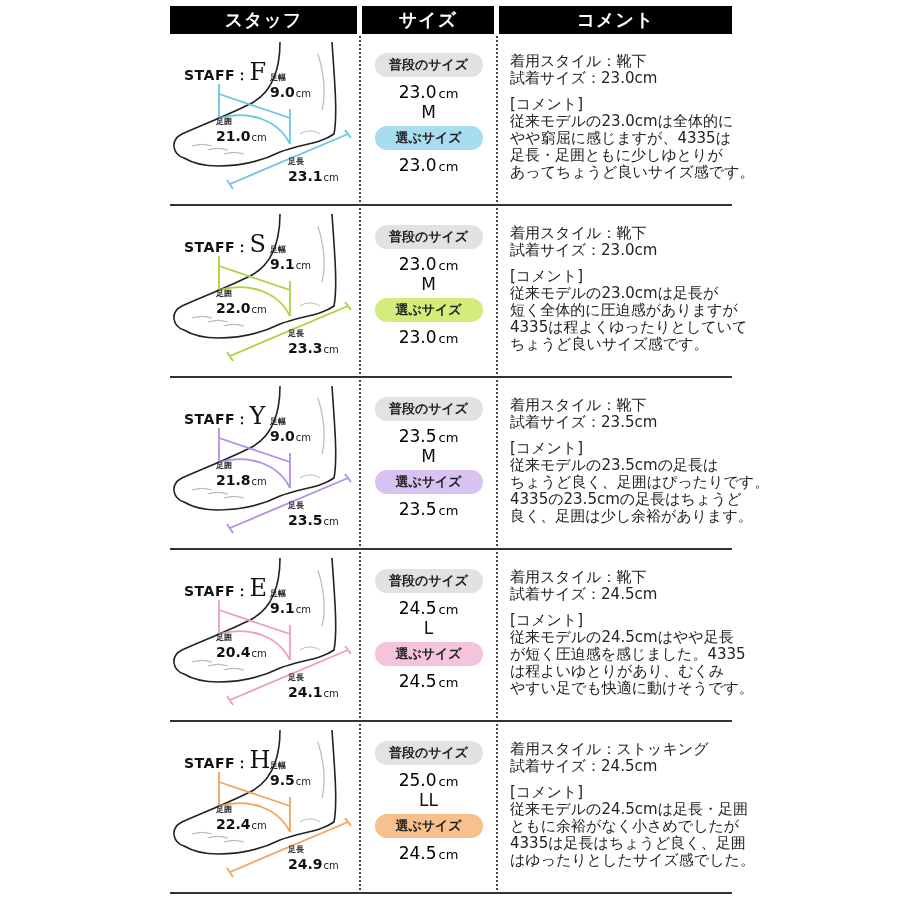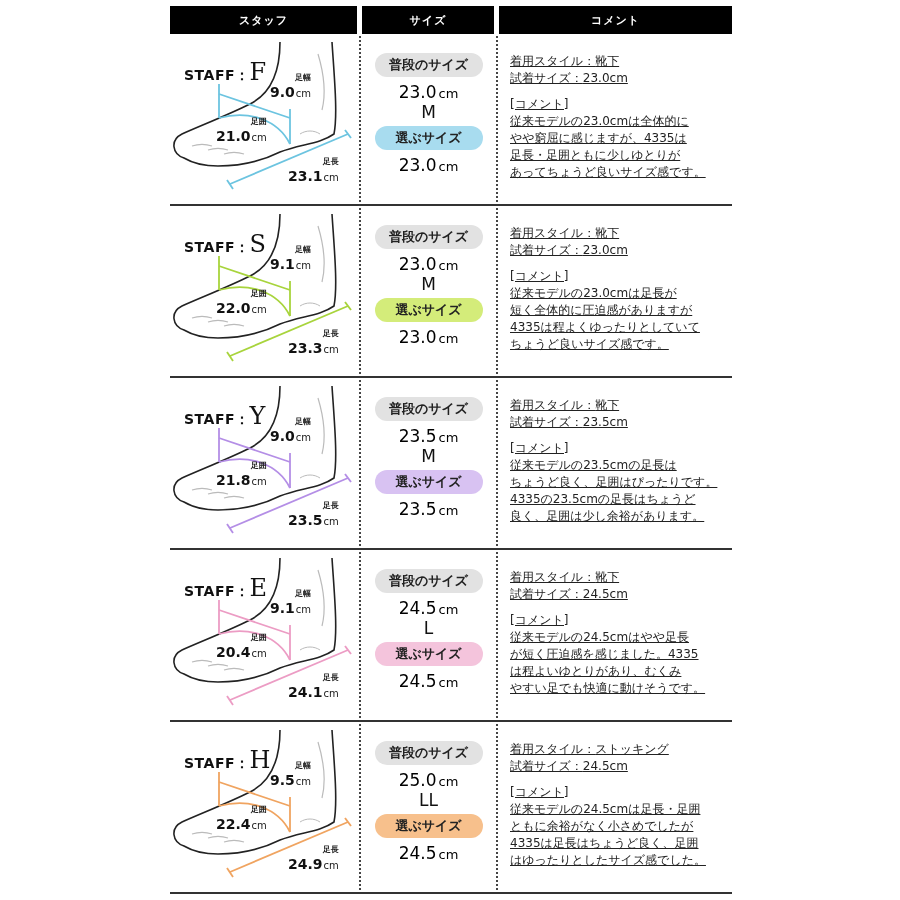--- a/index.html
+++ b/index.html
@@ -1,56 +1,56 @@
 <!DOCTYPE html>
 <html><head>
 <meta charset="utf-8">
 <style>
   * { box-sizing: border-box; margin: 0; padding: 0; }
   html, body { width: 900px; height: 900px; background: #ffffff; overflow: hidden; }
   body { font-family: "DejaVu Sans", "Liberation Sans", sans-serif; color: #1a1a1a; position: relative; }
 
   .table { position: absolute; left: 170px; top: 6px; width: 562px; }
   .header { display: flex; height: 28px; }
-  .hcell { background: #000; color: #fff; font-size: 11px; font-weight: bold; display: flex; align-items: center; justify-content: center; letter-spacing: 1px; }
+  .hcell { background: #000; color: #fff; font-size: 18px; font-weight: bold; display: flex; align-items: center; justify-content: center; letter-spacing: 1px; }
   .h-staff { width: 187px; margin-right: 5px; }
   .h-size { width: 132px; margin-right: 5px; }
   .h-comment { width: 233px; }
 
   .row { position: relative; height: 172px; border-bottom: 2px solid #333; display: flex; }
   .row:first-of-type { }
   .col-staff { width: 190px; position: relative; }
   .col-size { width: 137px; position: relative; }
   .col-comment { width: 235px; position: relative; padding-left: 13px; }
 
   .dots { position: absolute; top: 2px; bottom: 2px; width: 0; border-left: 2px dotted #444; }
   .dots-a { left: 189px; }
   .dots-b { left: 326px; }
 
   .foot-svg { position: absolute; left: 0; top: 0; width: 190px; height: 172px; }
   .staff-label { position: absolute; left: 6px; top: 24px; font-size: 14px; font-weight: bold; letter-spacing: 0.5px; color: #111; margin-left: 8px; }
   .staff-letter { font-family: "DejaVu Serif", "Liberation Serif", serif; font-size: 24px; font-weight: normal; }
 
-  .meas { position: absolute; text-align: right; line-height: 1; }
+  .meas { position: absolute; text-align: left; line-height: 1; }
   .meas .lbl { display: block; font-size: 8px; font-weight: bold; color: #222; margin-bottom: 2px; }
   .meas .val { font-size: 14px; font-weight: bold; color: #111; }
   .meas .unit { font-size: 10px; font-weight: normal; margin-left: 1px; }
   .m-width { left: 100px; top: 40px; }
   .m-girth { left: 46px; top: 84px; }
   .m-length { left: 118px; top: 124px; }
 
   .pill { width: 108px; height: 24px; border-radius: 12px; margin: 0 auto; display: flex; align-items: center; justify-content: center; font-size: 13px; font-weight: bold; color: #222; }
   .pill-usual { background: #e2e2e2; margin-top: 19px; }
   .pill-chosen { margin-top: 5px; }
   .size-val { text-align: center; font-size: 17px; font-weight: 500; color: #000000; line-height: 19px; margin-top: 6px; }
   .size-val .unit { font-size: 13px; margin-left: 2px; }
   .size-grade { text-align: center; font-size: 17px; color: #111; line-height: 18px; }
   .size-chosen { margin-top: 6px; }
 
-  .cm-line { font-size: 12px; line-height: 17px; color: #222; white-space: nowrap; text-decoration: underline; }
+  .cm-line { font-size: 15px; line-height: 17px; color: #222; white-space: nowrap; }
   .cm-meta { margin-top: 19px; }
   .cm-gap { height: 9px; }
 </style>
 </head>
 <body>
 
 <div class="table">
   <div class="header">
     <div class="hcell h-staff">スタッフ</div>
     <div class="hcell h-size">サイズ</div>

